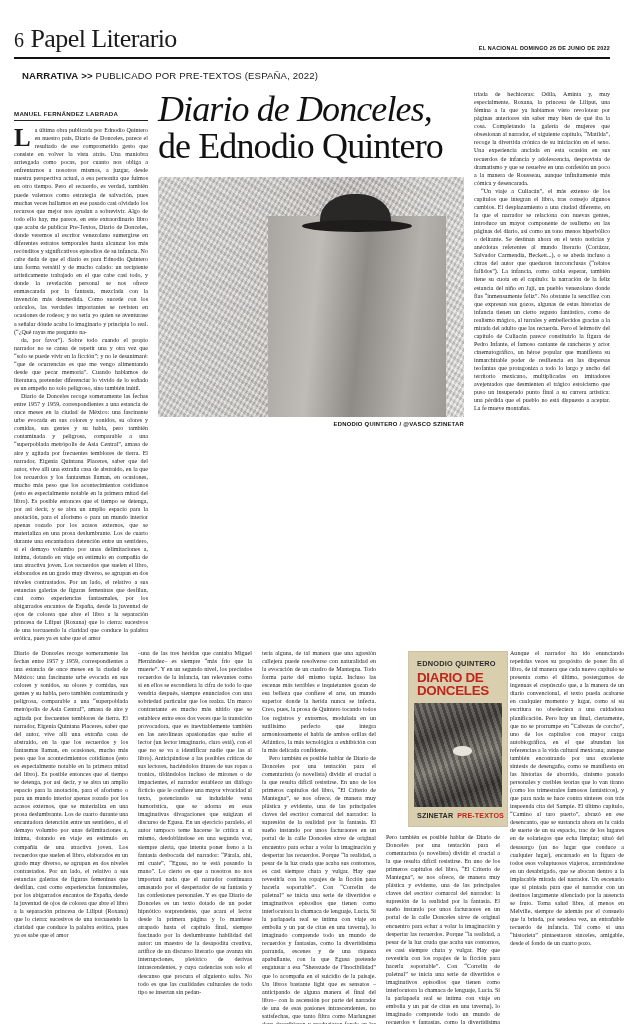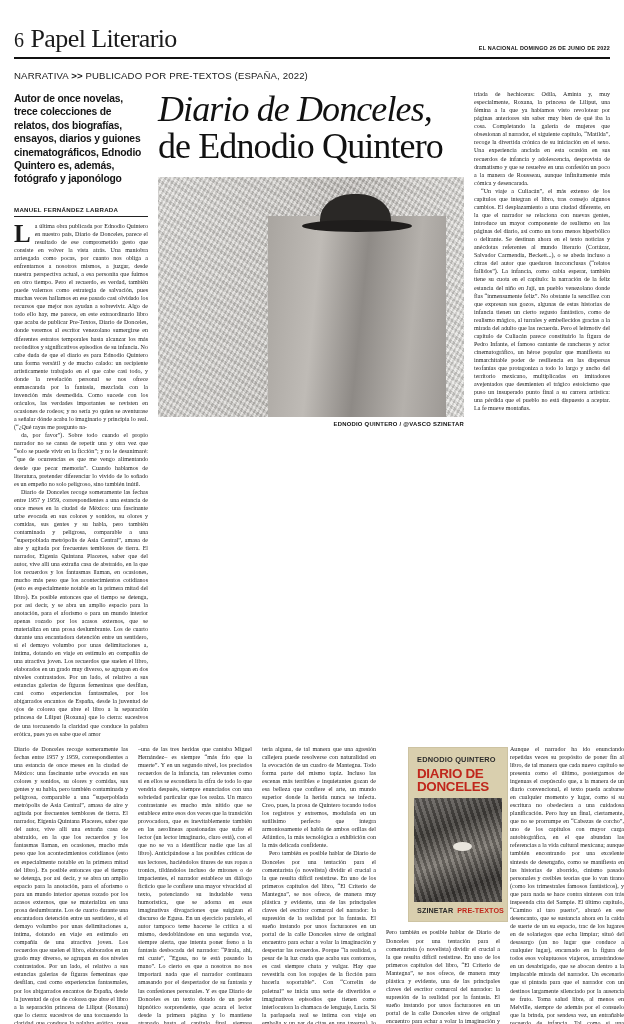--- a/index.html
+++ b/index.html
@@ -27,21 +27,21 @@
     color: #111; padding-bottom: 3px; white-space: nowrap;
   }
 
   
   .kicker {
     font-family: "Liberation Sans", sans-serif;
     font-size: 9.6px; letter-spacing: 0.15px;
     padding-top: 11px; padding-bottom: 9px;
     white-space: nowrap;
   }
-  .kicker b { font-weight: 400; }
+  .kicker b { font-weight: 700; margin-left: 8px; }
   .kicker .arrows { font-weight: 700; }
 
   
   .upper { display: flex; gap: 10px; }
   .col-standfirst { width: 134px; flex: none; }
   .standfirst {
     font-family: "Liberation Sans", sans-serif;
     font-size: 10.3px; line-height: 1.3; font-weight: 600;
     letter-spacing: -0.2px;
     color: #141414;
@@ -167,21 +167,20 @@
 
   <div class="kicker">
     <b>NARRATIVA</b>
     <span class="arrows">&gt;&gt;</span>
     <span>PUBLICADO POR PRE-TEXTOS (ESPAÑA, 2022)</span>
   </div>
 
   <div class="upper">
 
     <div class="col-standfirst">
-      <div class="standfirst">Autor de once novelas, trece colecciones de relatos, dos biografías, ensayos, diarios y guiones cinematográficos, Ednodio Quintero es, además, fotógrafo y japonólogo</div>
       <div class="byline">MANUEL FERNÁNDEZ LABRADA</div>
       <div class="lede">
         <p><span class="dropcap">L</span><span>a última obra publicada por Ednodio Quintero en nuestro país, Diario de Donceles, parece el resultado de ese comprometido gesto que consiste en volver la vista atrás. Una maniobra arriesgada como pocas, por cuanto nos obliga a enfrentarnos a nosotros mismos, a juzgar, desde nuestra perspectiva actual, a esa personita que fuimos en otro tiempo. Pero el recuerdo, es verdad, también puede valernos como estrategia de salvación, pues muchas veces hallamos en ese pasado casi olvidado los recursos que mejor nos ayudan a sobrevivir. Algo de todo ello hay, me parece, en este extraordinario libro que acaba de publicar Pre-Textos, Diario de Donceles, donde veremos al escritor venezolano sumergirse en diferentes estratos temporales hasta alcanzar los más recónditos y significativos episodios de su infancia. No cabe duda de que el diario es para Ednodio Quintero una forma versátil y de mucho calado: un recipiente artísticamente trabajado en el que cabe casi todo, y donde la revelación personal se nos ofrece enmascarada por la fantasía, mezclada con la invención más desmedida. Como sucede con los oráculos, las verdades importantes se revisten en ocasiones de rodeos; y no sería yo quien se aventurase a señalar dónde acaba lo imaginario y principia lo real. (“¿Qué rayas me pregunto na-</span></p>
         <p class="noind">da, por favor”). Sobre todo cuando el propio narrador no se cansa de repetir una y otra vez que “solo se puede vivir en la ficción”; y no le desanimaré: “que de ocurrencias es que me vengo alimentando desde que pecar memoria”. Cuando hablamos de literatura, pretender diferenciar lo vivido de lo soñado es un empeño no solo peligroso, sino también inútil.</p>
         <p>Diario de Donceles recoge someramente las fechas entre 1957 y 1959, correspondientes a una estancia de once meses en la ciudad de México: una fascinante urbe evocada en sus colores y sonidos, su olores y comidas, sus gentes y su habla, pero también contaminada y peligrosa, comparable a una “superpoblada metrópolis de Asia Central”, amasa de aire y agitada por frecuentes temblores de tierra. El narrador, Eigenia Quintana Placeres, saber que del autor, vive allí una extraña casa de abstraído, en la que los recuerdos y los fantasmas llaman, en ocasiones, mucho más peso que los acontecimientos cotidianos (esto es especialmente notable en la primera mitad del libro). Es posible entonces que el tiempo se detenga, por así decir, y se abra un amplio espacio para la anotación, para el aforismo o para un mundo interior apenas rozado por los acasos externos, que se materializa en una prosa deslumbrante. Los de cuarto durante una encantadora detención entre un sentidero, si el demayo volumbo por unas delimitaciones a, íntima, dotando en viaje en estímulo en compañía de una atractiva joven. Los recuerdos que suelen el libro, elaborados en un grado muy diverso, se agrupan en dos niveles contrastados. Por un lado, el relativo a sus estancias galerías de figuras femeninas que desfilan, casi como experiencias fantasmales, por los abigarrados encantos de España, desde la juventud de ojos de colorea que abre el libro a la separación princesa de Liliput (Roxana) que lo cierra: sucesivos de una torcuaendo la claridad que conduce la palabra erótica, pues ya es sabe que el amor</p>
       </div>
     </div>
 
     <div class="upper-right">
       <div class="title-photo">

